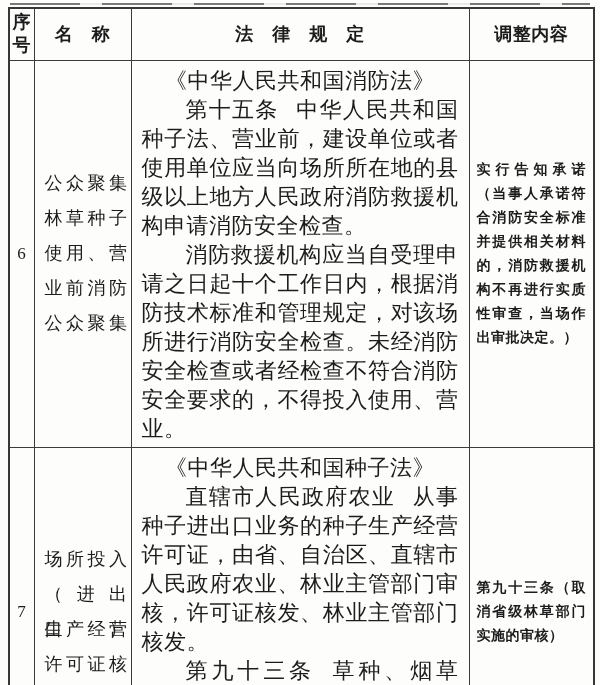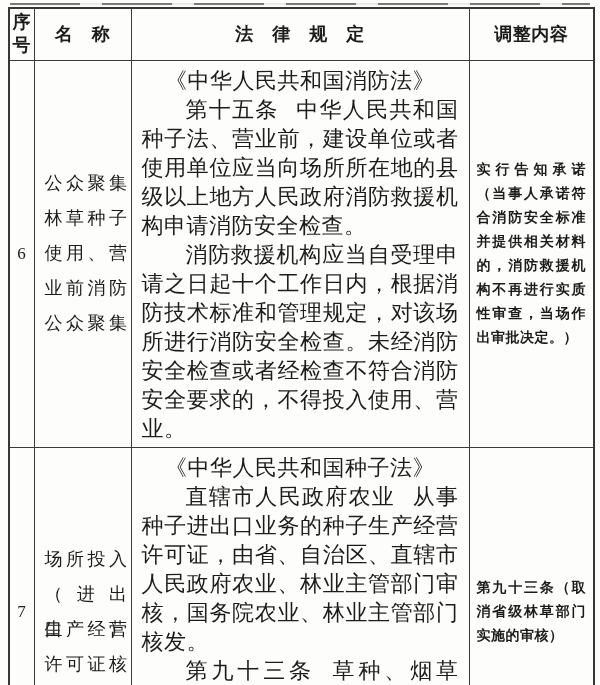--- a/index.html
+++ b/index.html
@@ -107,21 +107,21 @@
       <div class="name-block">
         <div class="name-line">场所投入</div>
         <div class="name-line">（进出口）</div>
         <div class="name-line">生产经营</div>
         <div class="name-line">许可证核发</div>
       </div>
     </td>
     <td class="cell-law">
       <div class="law-block">
         <div class="law-title">《中华人民共和国种子法》</div>
-        <p class="law-p"><b class="law-lead">直辖市人民政府农业</b><span>从事种子进出口业务的种子生产经营许可证，由省、自治区、直辖市人民政府农业、林业主管部门审核，国务院农业、林业主管部门核发。</span></p>
+        <p class="law-p"><b class="law-lead">直辖市人民政府农业</b><span>从事种子进出口业务的种子生产经营许可证，由省、自治区、直辖市人民政府农业、林业主管部门审核，许可证核发、林业主管部门核发。</span></p>
         <p class="law-p"><b class="law-lead">第九十三条</b><span>草种、烟草种、中药材种、食用菌菌种的种质资源管理和选育、生产经营、管理等活动，参照本法执行。</span></p>
       </div>
     </td>
     <td class="cell-adj">
       <div class="adj-block">第九十三条（取消省级林草部门实施的审核）</div>
     </td>
   </tr>
 </tbody>
   </table>
 

